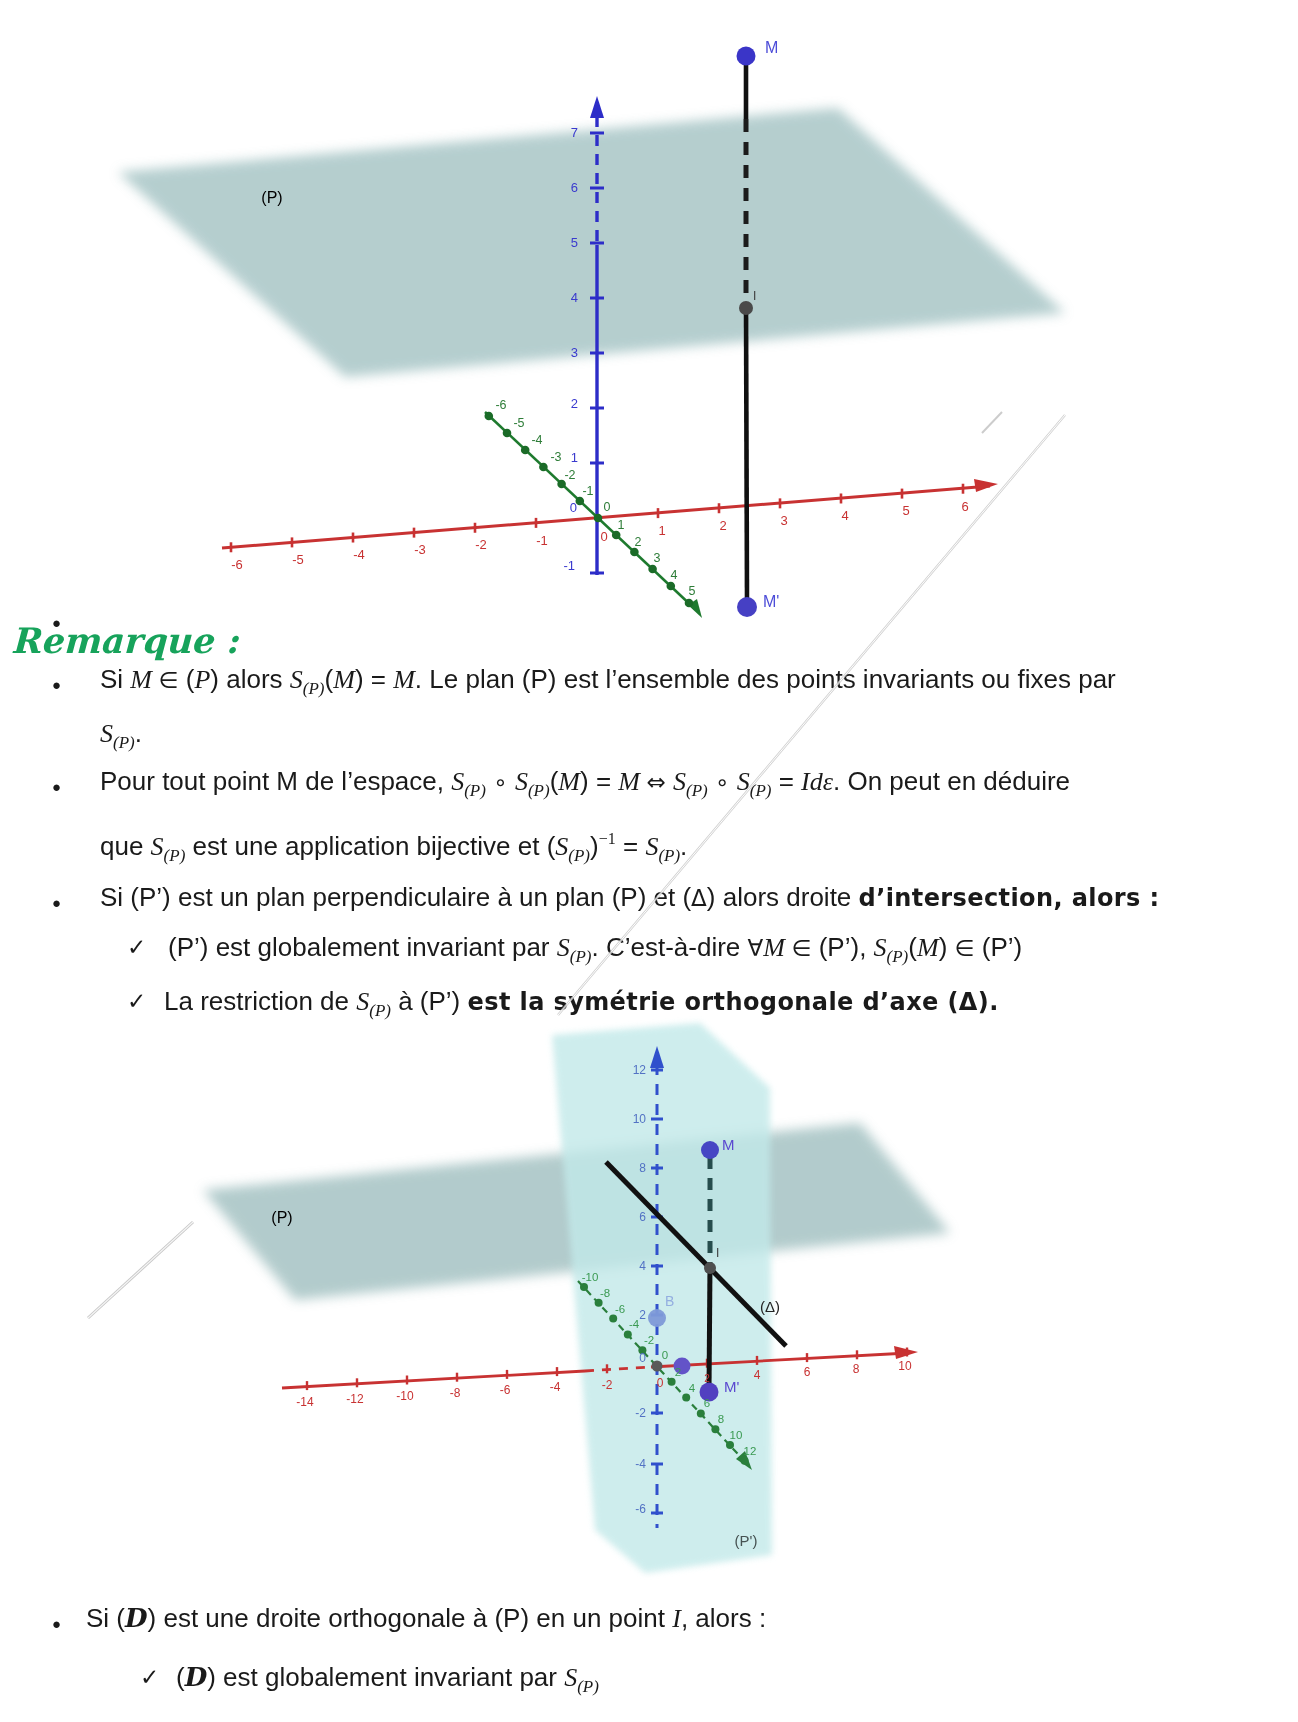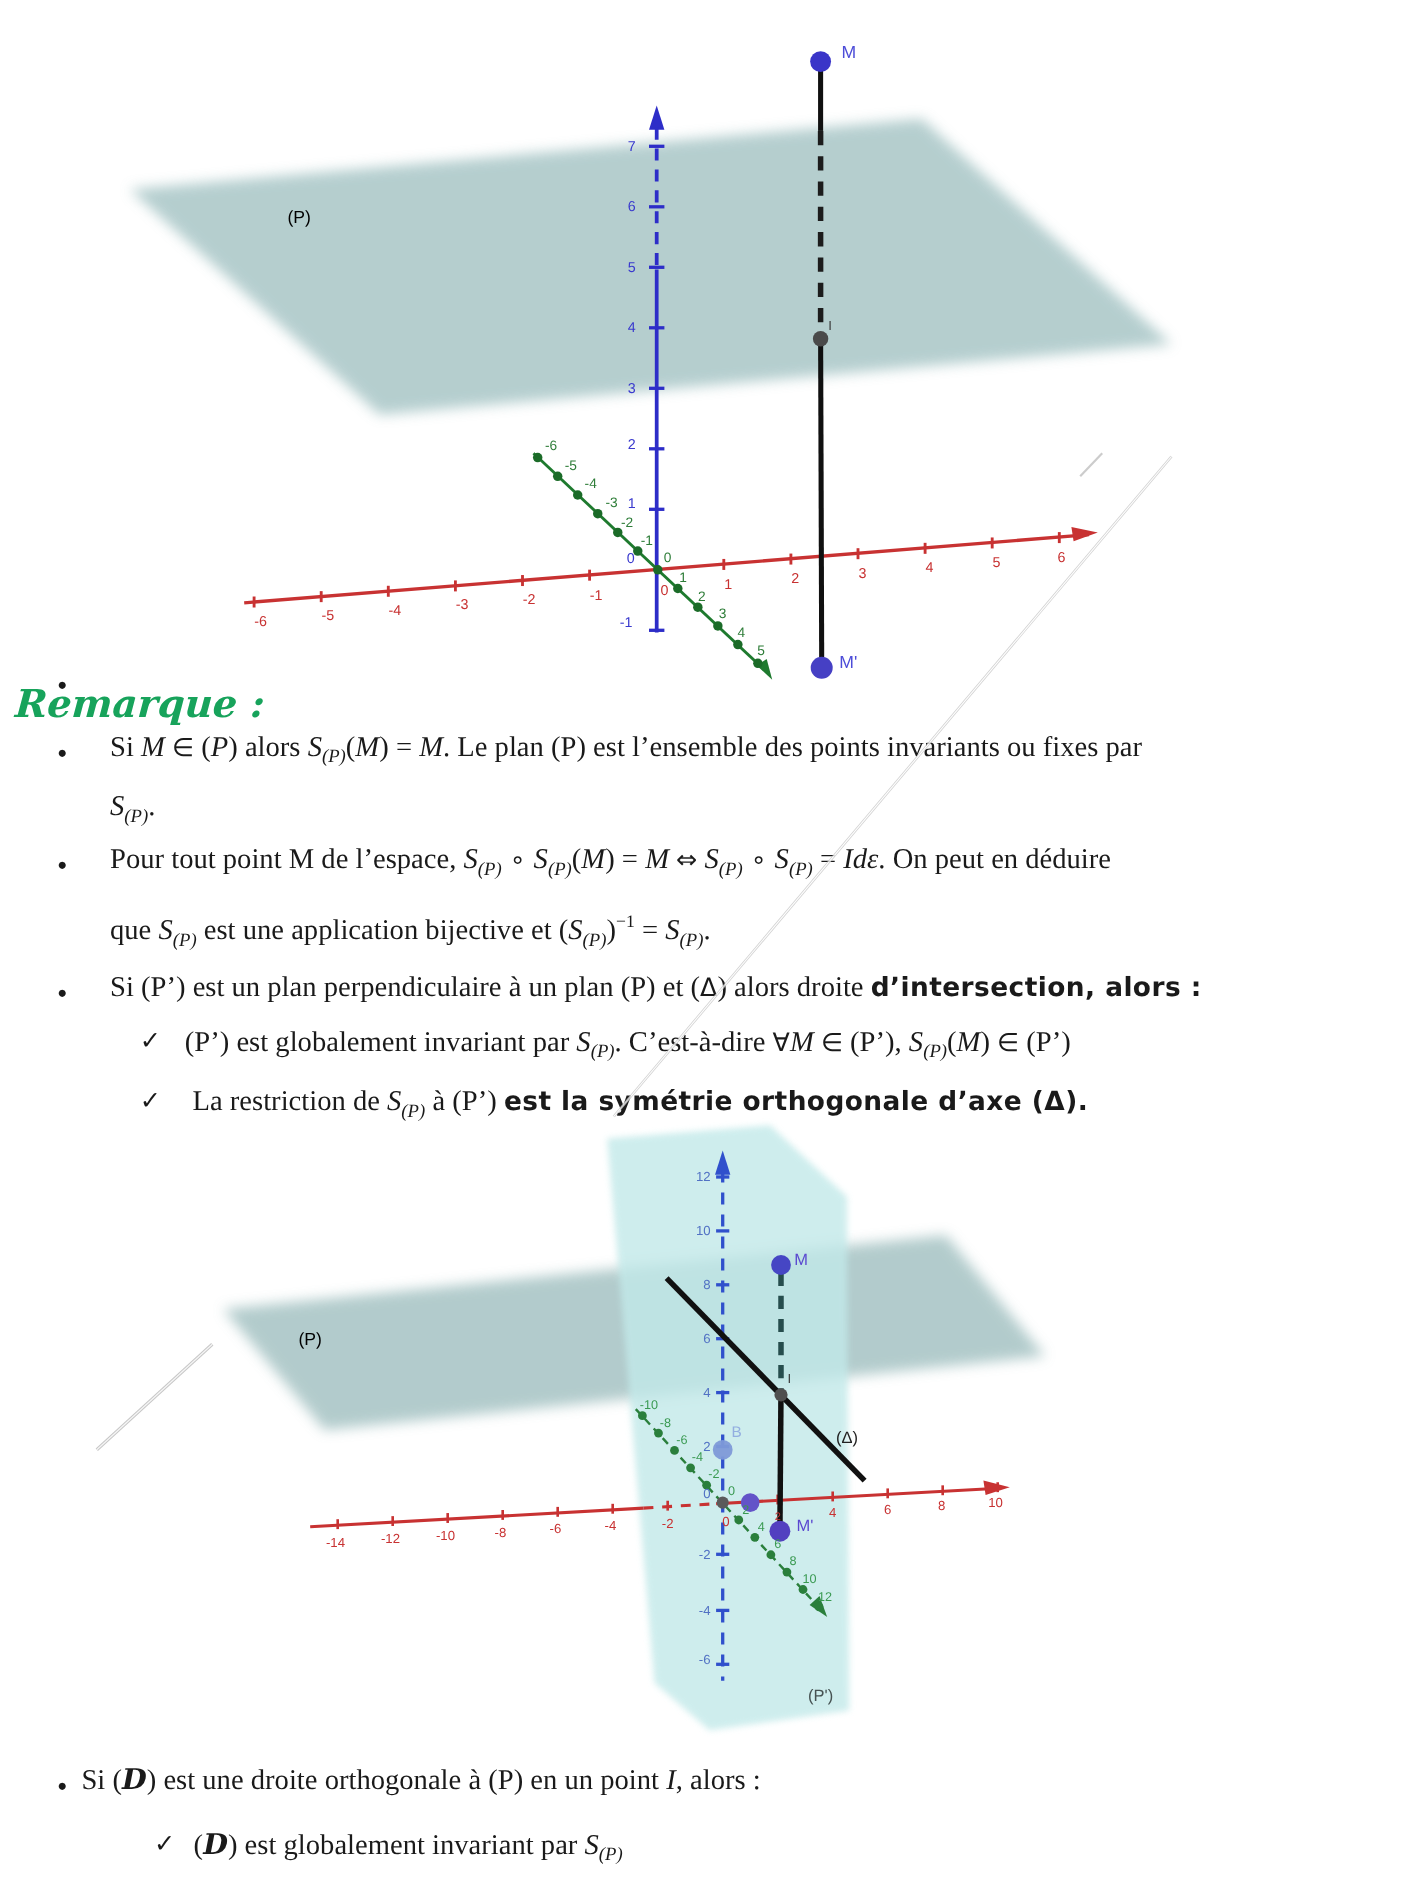--- a/index.html
+++ b/index.html
@@ -2,21 +2,21 @@
 <html><head>
 <meta charset="utf-8">
 <style>
   html,body{margin:0;padding:0;background:#ffffff;}
   #page{position:relative;width:1298px;height:1722px;background:#ffffff;overflow:hidden;
         font-family:"Liberation Serif",serif;color:#1a1a1a;}
   #diagram-layer{position:absolute;left:0;top:0;width:1298px;height:1722px;pointer-events:none;}
   .line{position:absolute;white-space:nowrap;font-size:26px;line-height:34px;}
   .marker{position:absolute;font-size:15px;top:6px;}
   .check{position:absolute;font-family:"DejaVu Sans",sans-serif;font-size:23px;font-weight:bold;top:0;}
-  .rm{font-family:Liberation Serif, serif;}
+  .rm{font-family:Liberation Sans, sans-serif;}
   .it{font-family:"Liberation Serif",serif;font-style:italic;}
   .sym{font-family:"DejaVu Sans",sans-serif;font-size:23px;}
   .sub{font-family:"Liberation Serif",serif;font-style:italic;font-size:17px;vertical-align:-6px;}
   .sup{font-family:"Liberation Serif",serif;font-size:16px;vertical-align:11px;}
   .hand{font-family:"DejaVu Sans",sans-serif;font-weight:600;font-size:24px;letter-spacing:.4px;}
   .scr{font-family:"DejaVu Serif",serif;font-style:italic;font-weight:bold;}
   #remarque{position:absolute;font-family:"DejaVu Serif",serif;font-style:italic;font-weight:bold;
             font-size:35px;transform:skewX(-4deg);}
   
   text{font-family:"Liberation Sans",sans-serif;}
@@ -65,25 +65,25 @@
       <div class="line" style="top: 880px; left: 0px;">
         <span class="marker" style="left: 52px;">●</span>
         <span style="position: absolute; left: 100px; top: 0px;"><span class="rm">Si (P’) est un plan perpendiculaire à un plan (P) et (</span><span class="sym">Δ</span><span class="rm">) alors droite </span><span class="hand">d’intersection, alors :</span></span>
       </div>
       <div class="line" style="top: 930px; left: 0px;">
         <span class="check" style="left: 127px;">✓</span>
         <span style="position: absolute; left: 168px; top: 0px;"><span class="rm">(P’) est globalement invariant par </span><span class="it">S</span><span class="sub">(P)</span><span class="rm">. C’est-à-dire </span><span class="sym">∀</span><span class="it">M </span><span class="sym">∈</span><span class="rm"> (P’),  </span><span class="it">S</span><span class="sub">(P)</span><span class="rm">(</span><span class="it">M</span><span class="rm">) </span><span class="sym">∈</span><span class="rm"> (P’)</span></span>
       </div>
       <div class="line" style="top: 984px; left: 0px;">
         <span class="check" style="left: 127px;">✓</span>
-        <span style="position: absolute; left: 175px; top: 0px;"><span class="rm">La restriction de </span><span class="it">S</span><span class="sub">(P)</span><span class="rm"> à (P’) </span><span class="hand">est la symétrie orthogonale d’axe (Δ).</span></span>
+        <span style="position: absolute; left: 164px; top: 0px;"><span class="rm">La restriction de </span><span class="it">S</span><span class="sub">(P)</span><span class="rm"> à (P’) </span><span class="hand">est la symétrie orthogonale d’axe (Δ).</span></span>
       </div>
       <div class="line" style="top: 1601px; left: 0px;">
         <span class="marker" style="left: 52px;">●</span>
-        <span style="position: absolute; left: 74px; top: 0px;"><span class="rm">Si (</span><span class="scr">D</span><span class="rm">) est une droite orthogonale à (P) en un point </span><span class="it">I</span><span class="rm">, alors :</span></span>
+        <span style="position: absolute; left: 86px; top: 0px;"><span class="rm">Si (</span><span class="scr">D</span><span class="rm">) est une droite orthogonale à (P) en un point </span><span class="it">I</span><span class="rm">, alors :</span></span>
       </div>
       <div class="line" style="top: 1660px; left: 0px;">
         <span class="check" style="left: 140px;">✓</span>
         <span style="position: absolute; left: 176px; top: 0px;"><span class="rm">(</span><span class="scr">D</span><span class="rm">) est globalement invariant par </span><span class="it">S</span><span class="sub">(P)</span></span>
       </div>
     </div>
 
   <svg id="diagram-layer" width="1298" height="1722" viewBox="0 0 1298 1722">
     <defs>
       <filter id="blurP" x="-20%" y="-20%" width="140%" height="140%">

